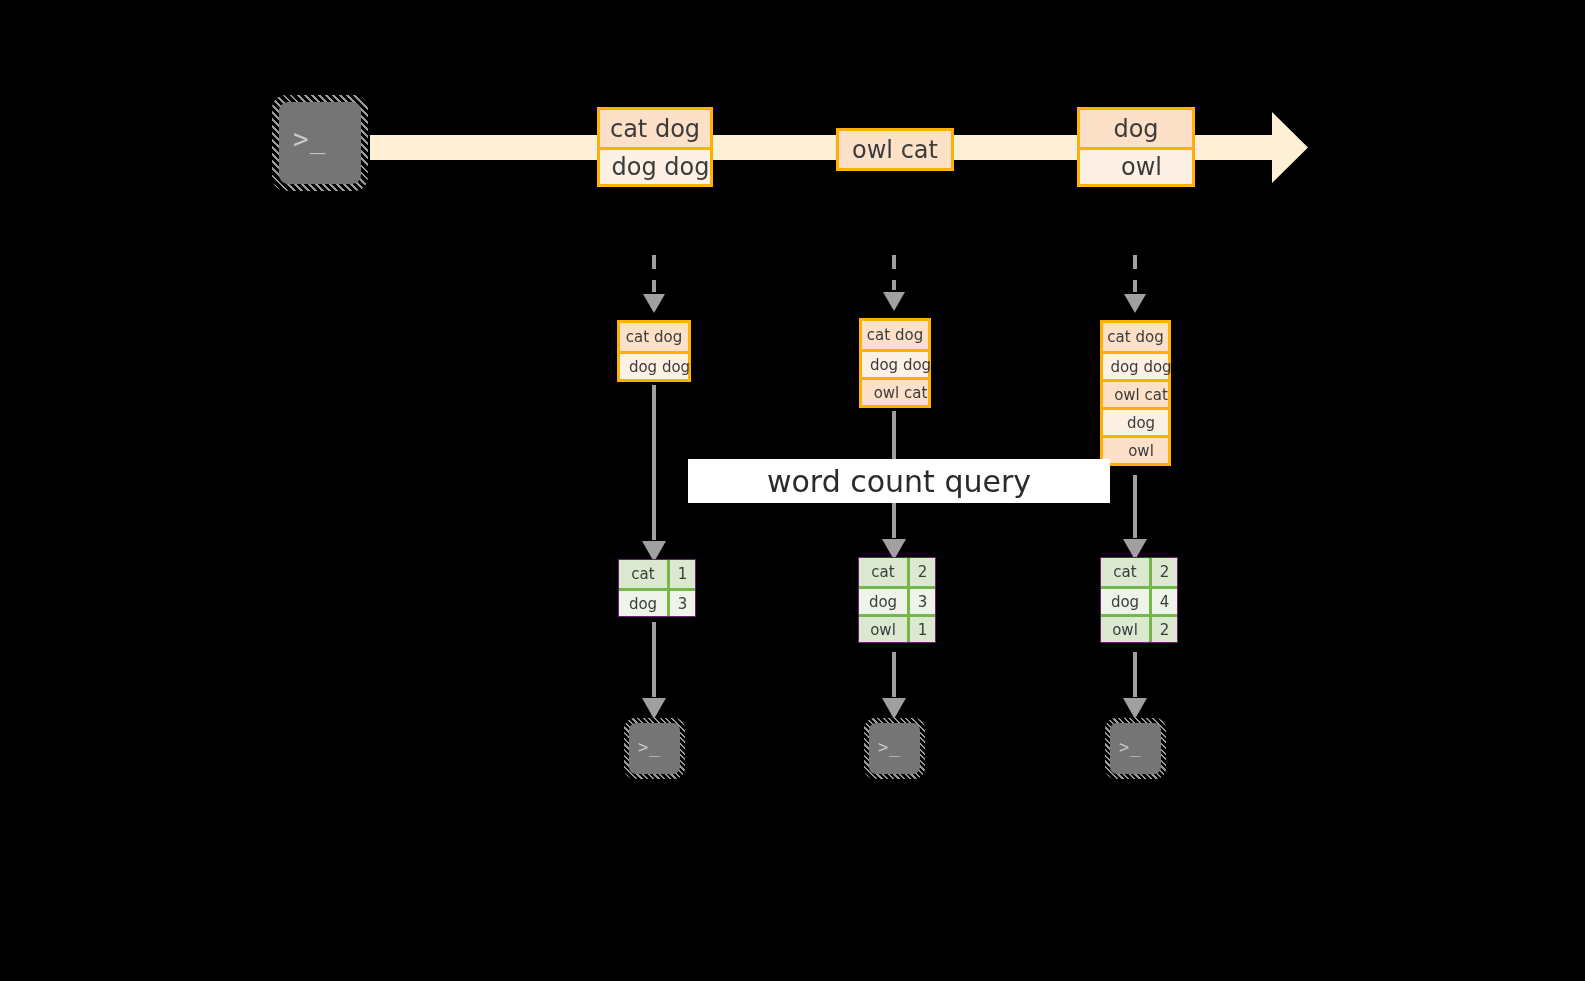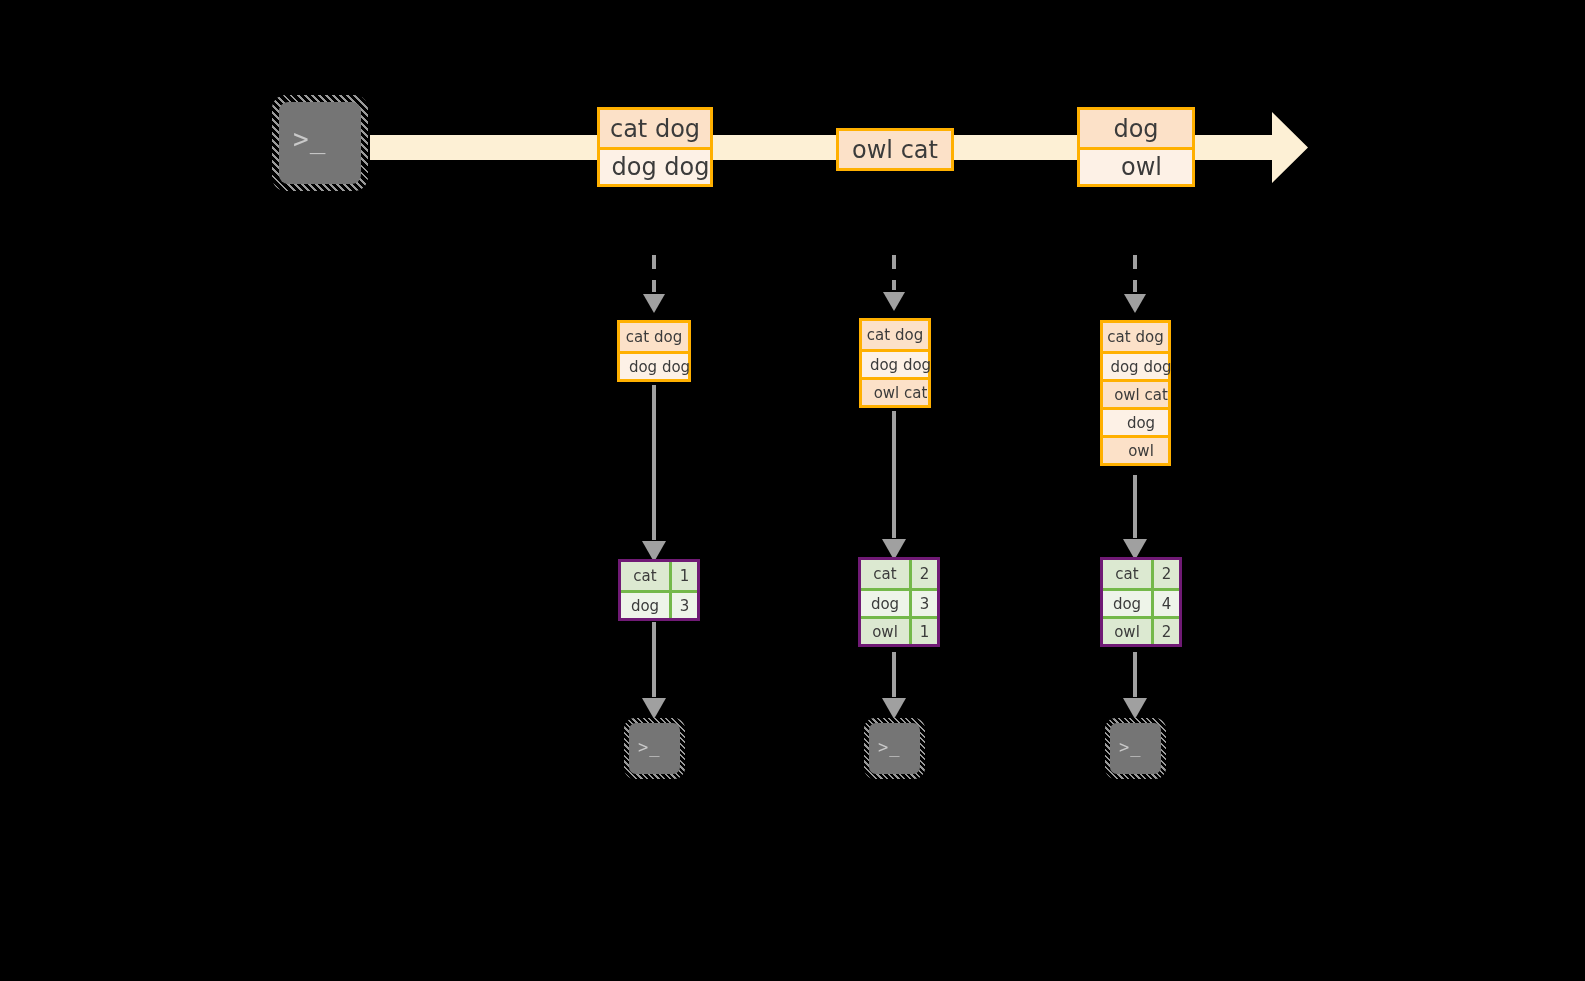--- a/index.html
+++ b/index.html
@@ -81,21 +81,21 @@
 
   
   .obox.lg .row { height: 37px; font-size: 24px; }
 
   
   .obox.sm .row { height: 28px; font-size: 15px; }
 
   
   .gbox {
     position: absolute;
-    border: 3px solid #701a75;
+    border: 1px solid #701a75;
     box-sizing: border-box;
   }
   .gbox .grow { display: flex; box-sizing: border-box; height: 28px; }
   .gbox .grow + .grow { border-top: 3px solid #74b84a; }
   .gbox .gcell {
     box-sizing: border-box;
     display: flex;
     align-items: center;
     justify-content: center;
     color: #3b3b3b;
@@ -255,14 +255,15 @@
       <div class="gcell count">2</div>
     </div>
   </div>
 
   <div class="terminal small" style="left:1105px; top:718px;">
     <div class="hatch"></div>
     <div class="face"></div>
     <div class="prompt">&gt;_</div>
   </div>
 
+  <div class="label-band" style="left:688px; top:459px; width:422px; height:44px; font-size:30px;">word count query</div>
 
 </div>
 
 </body></html>

